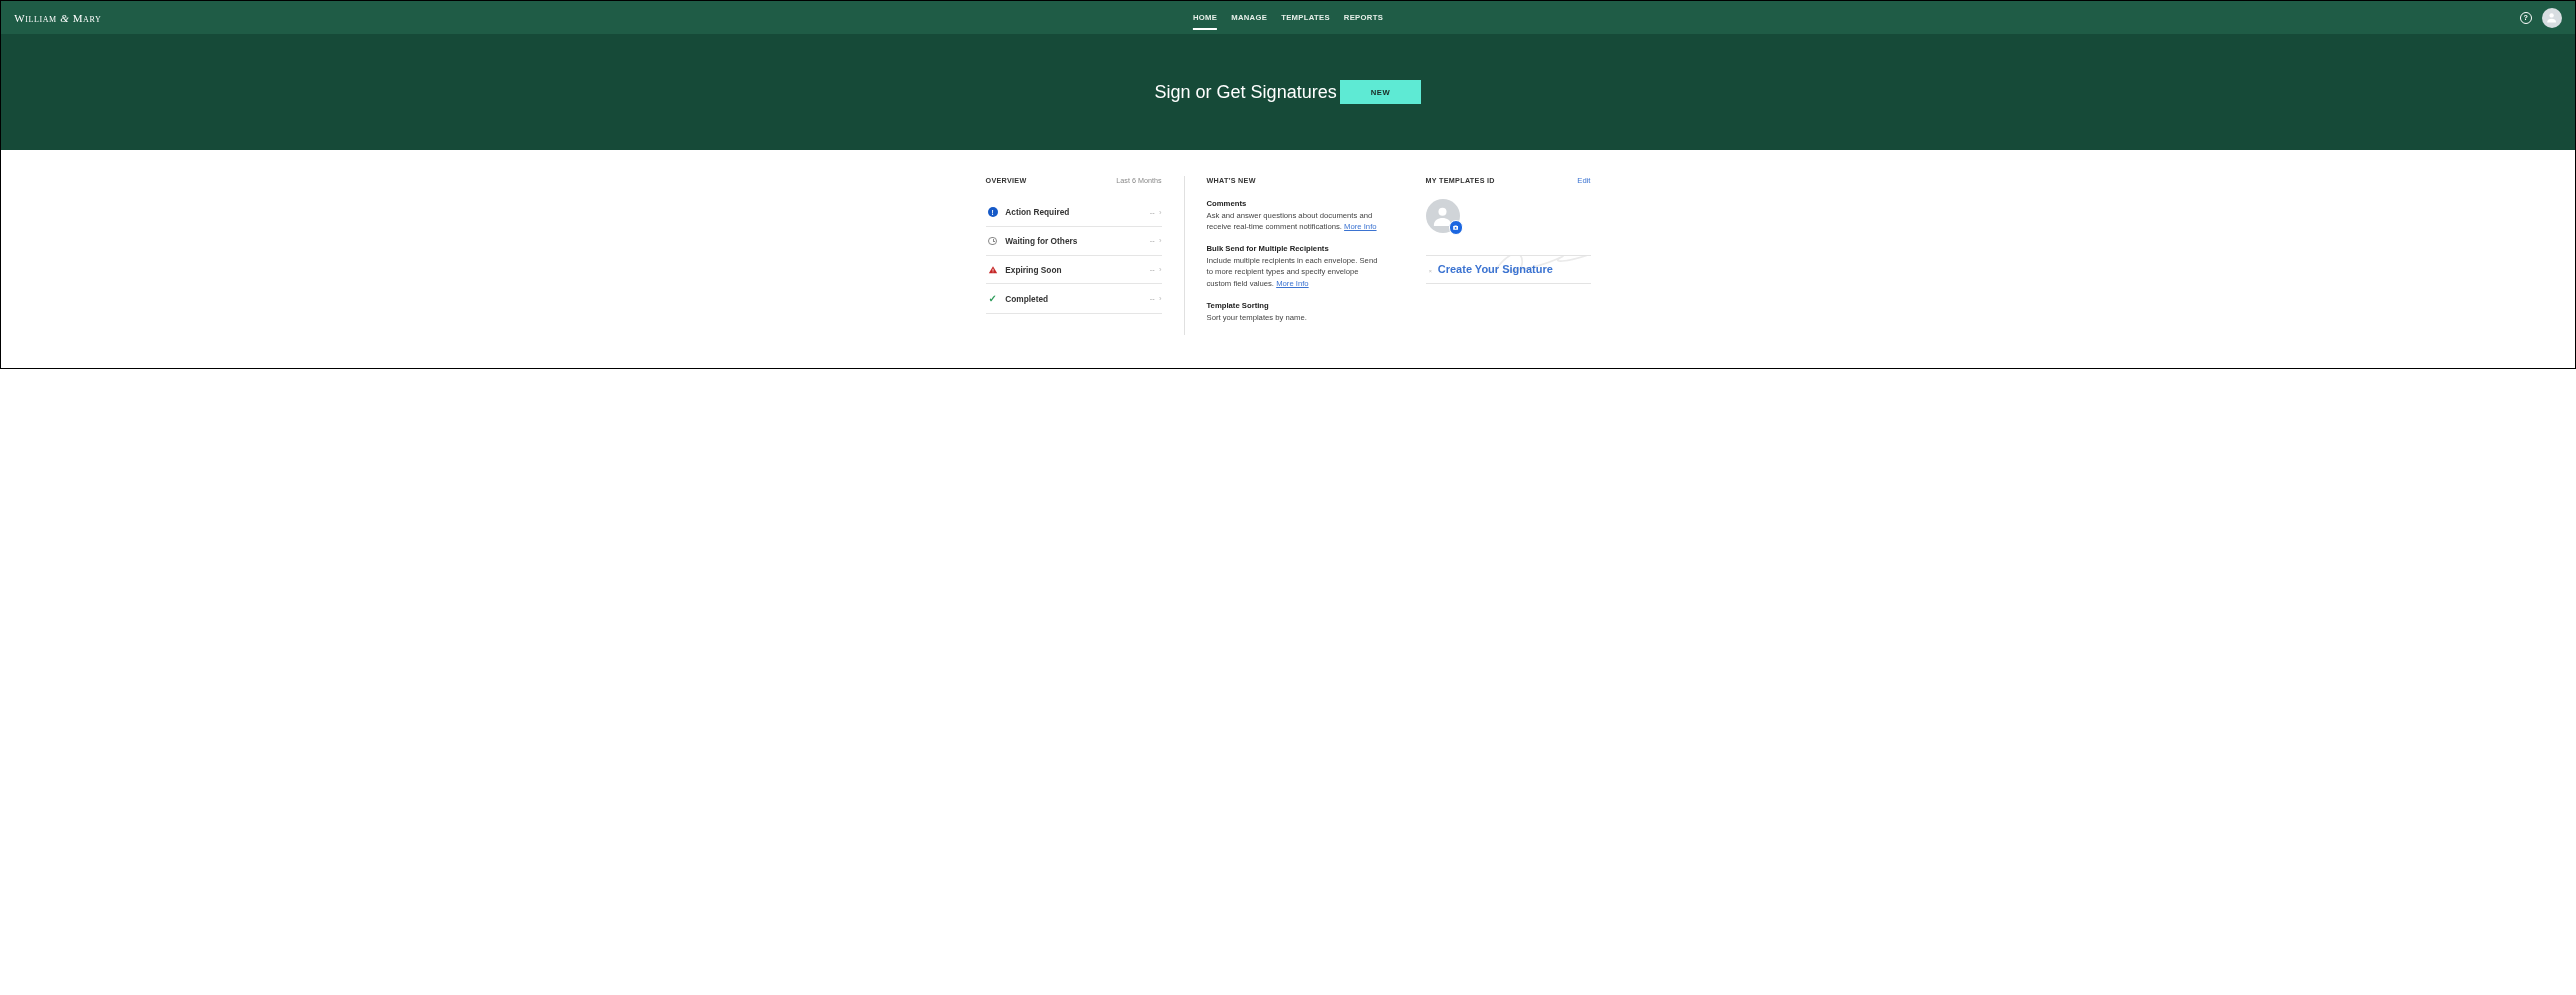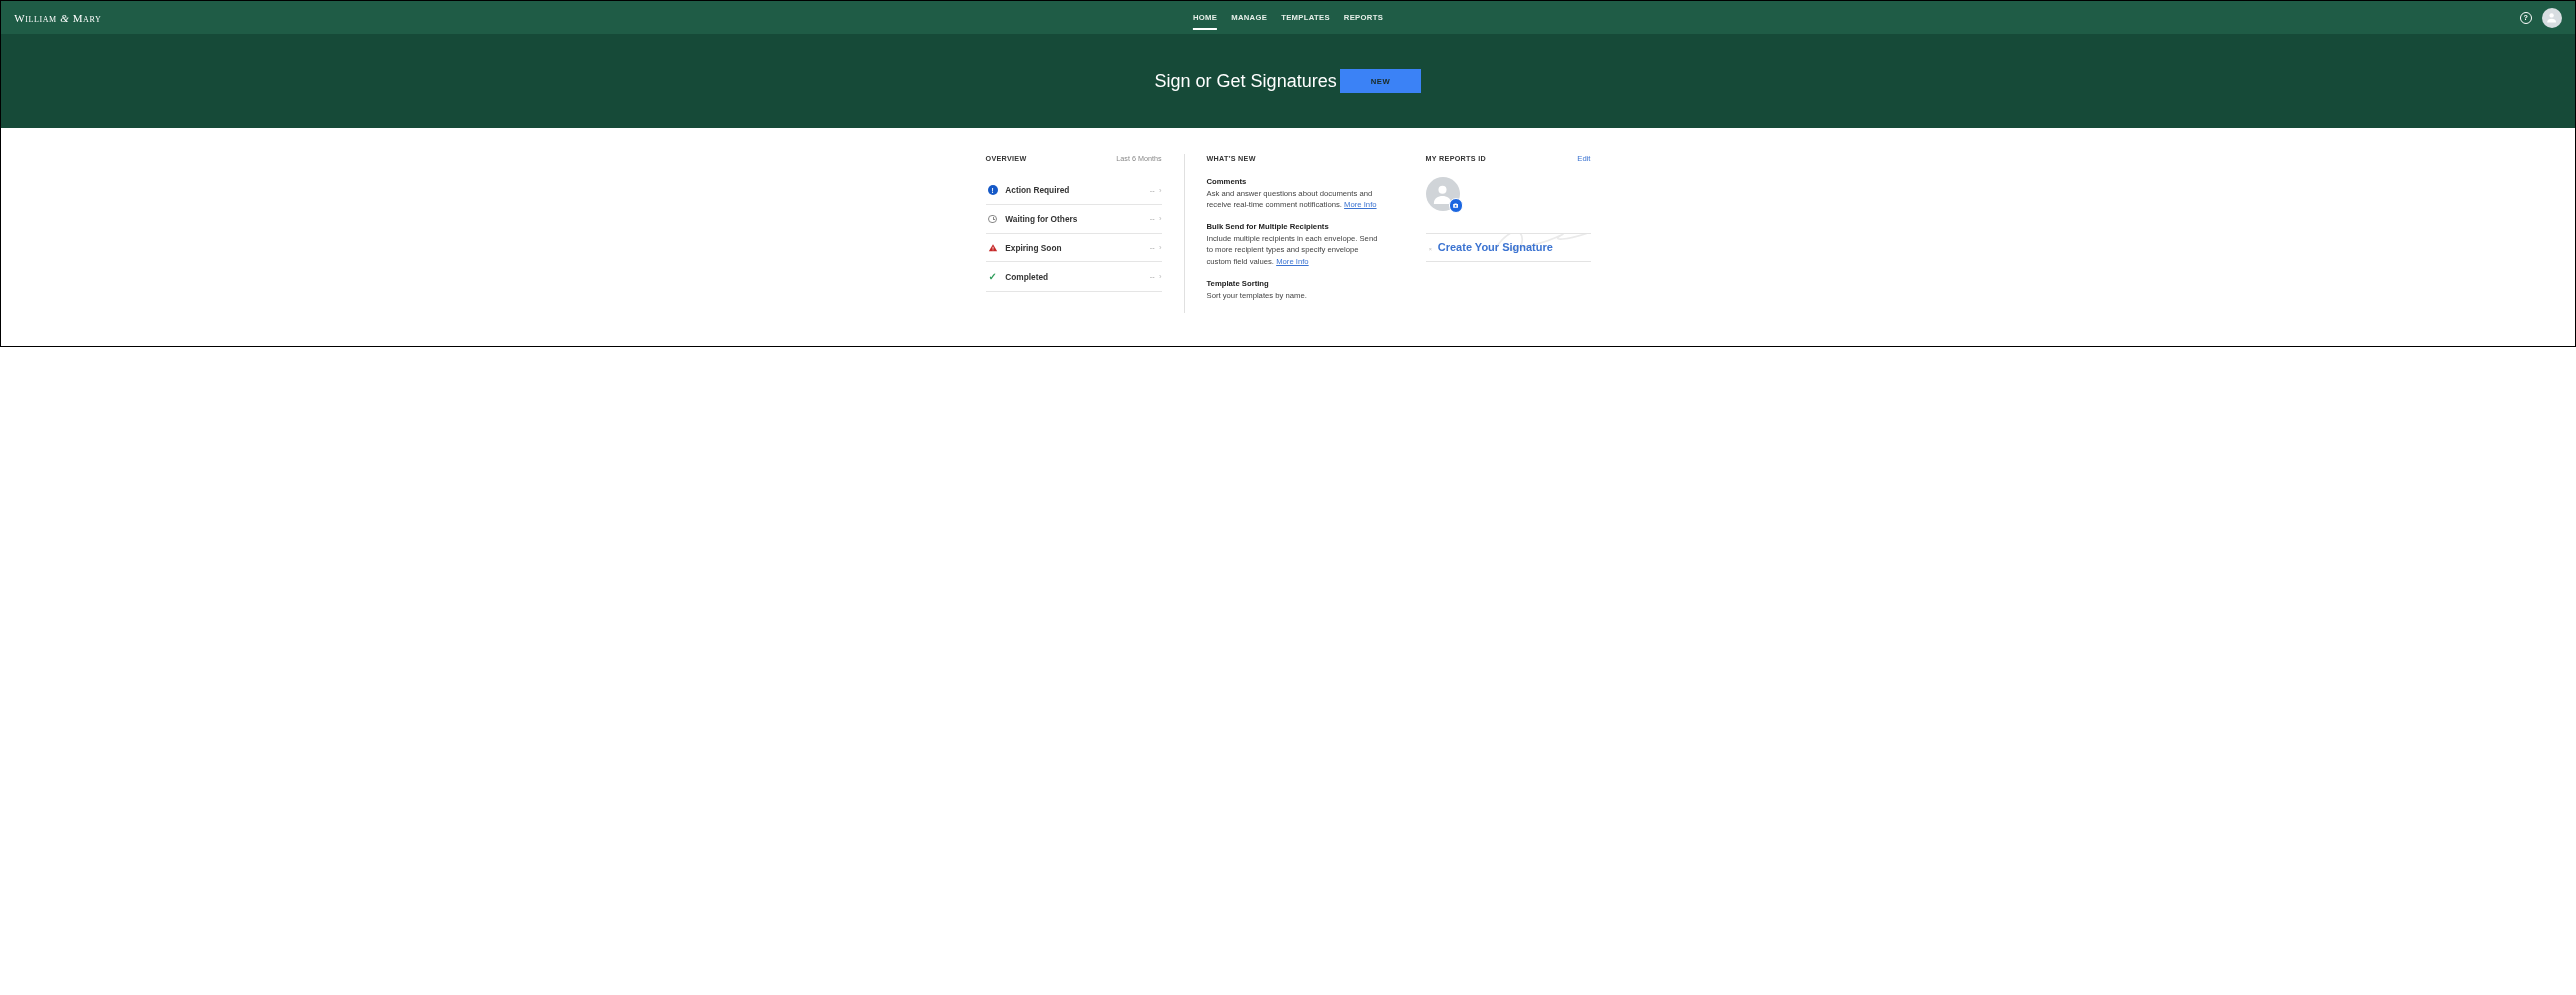--- a/index.html
+++ b/index.html
@@ -70,33 +70,33 @@
     border-radius: 50%;
     background: #d8dde1;
     display: flex; align-items: center; justify-content: center;
     cursor: pointer;
   }
   .avatar svg { width: 13.2px; height: 13.2px; fill: #fff; }
 
   
   .hero {
     background: #164a38;
-    height: 94px;
+    height: 116px;
     display: flex;
     align-items: center;
     justify-content: center;
     gap: 3px;
   }
   .hero-title {
     color: #fff;
     font-size: 18px;
     font-weight: 400;
   }
   .new-btn {
-    background: #3b82f6;
+    background: #5eead4;
     color: #1a2a24;
     border: none;
     font-weight: 700;
     font-size: 7.7px;
     letter-spacing: 0.6px;
     padding: 7.7px 31px;
     cursor: pointer;
   }
 
   
@@ -307,21 +307,21 @@
         <div class="wn-item">
           <div class="wn-title">Template Sorting</div>
           <div class="wn-body">
             <span>Sort your templates by name.</span>
           </div>
         </div>
       </div>
 
       <div class="col col-id">
         <div class="section-head">
-          <div class="section-title">MY REPORTS ID</div>
+          <div class="section-title">MY TEMPLATES ID</div>
           <div class="edit-link">Edit</div>
         </div>
 
         <div class="id-avatar-wrap">
           <div class="id-avatar">
             <svg viewBox="0 0 24 24">
                 <circle cx="12" cy="8" r="4.2"></circle>
                 <path d="M3 22c0-5 4.5-7.5 9-7.5s9 2.5 9 7.5v1H3z"></path>
               </svg>
           </div>

